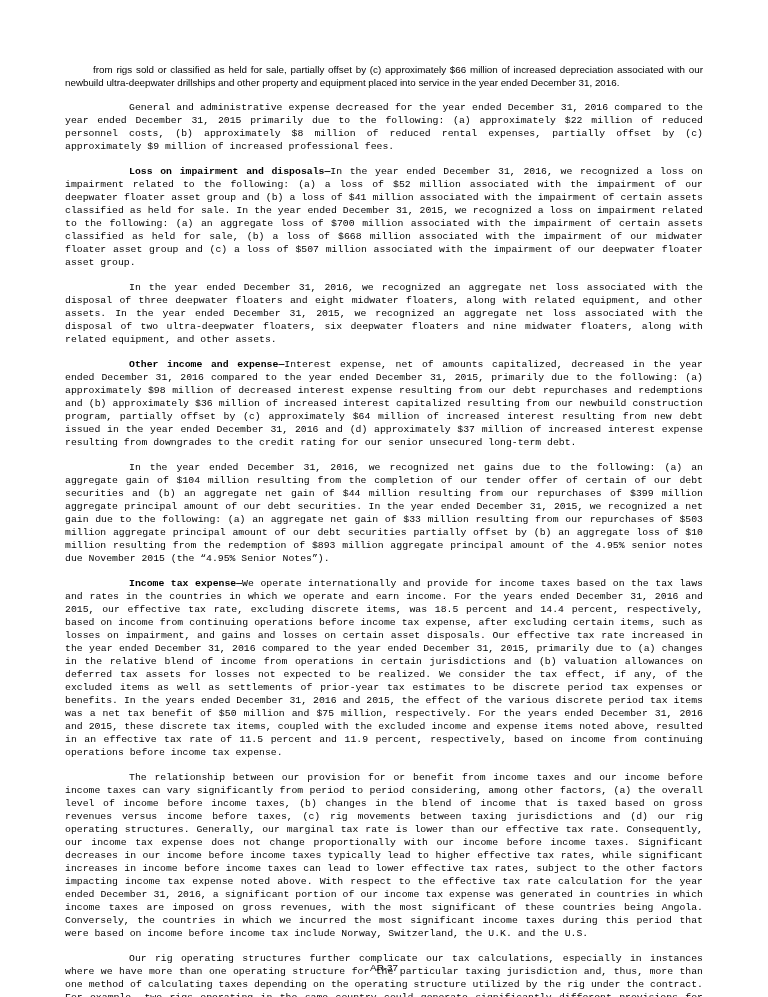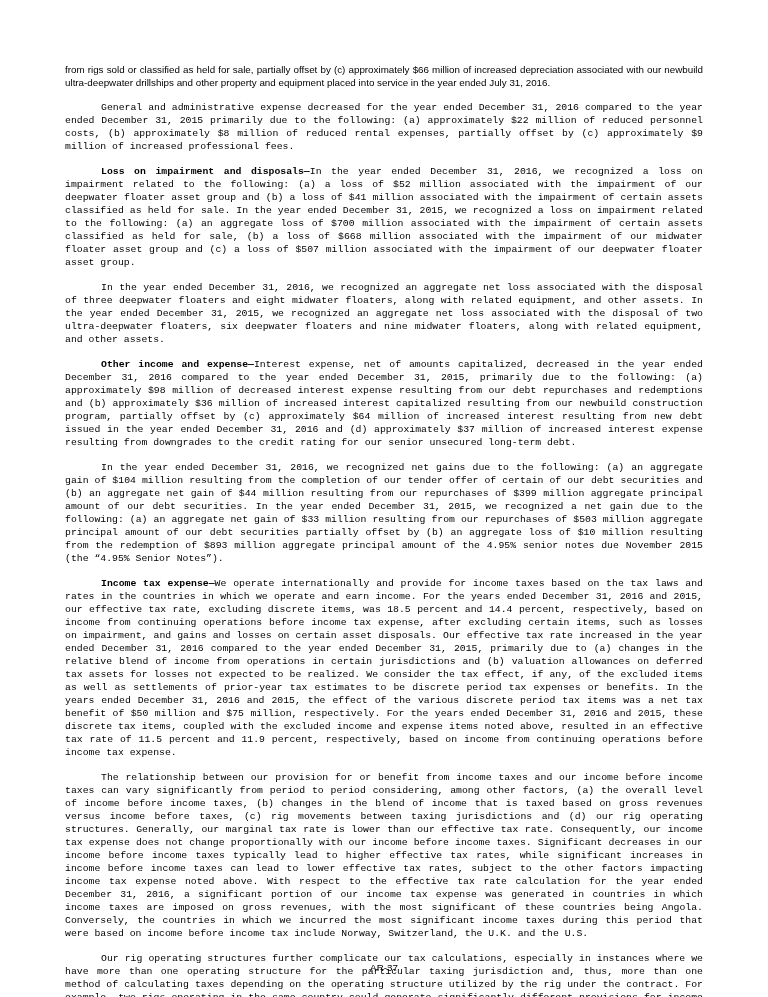--- a/index.html
+++ b/index.html
@@ -29,38 +29,39 @@
     text-align: justify;
     text-justify: inter-word;
     color: #000000;
   }
   p.para.indent {
     text-indent: 36px;
     font-family: Liberation Mono, monospace;
   }
   .lead {
     font-weight: bold;
+    margin-left: 28px;
   }
   .footer {
     position: absolute;
     left: 0;
     right: 0;
     bottom: 24px;
     text-align: center;
     font-size: 9.8px;
     color: #000000;
   }
 </style>
 </head>
 <body>
 
 <div class="page">
   <div class="content">
 
-    <p class="para"><span class="lead"></span><span>from rigs sold or classified as held for sale, partially offset by (c) approximately $66 million of increased depreciation associated with our newbuild ultra-deepwater drillships and other property and equipment placed into service in the year ended July 31, 2016.</span></p>
+    <p class="para"><span class="lead"></span><span>from rigs sold or classified as held for sale, partially offset by (c) approximately $66 million of increased depreciation associated with our newbuild ultra-deepwater drillships and other property and equipment placed into service in the year ended December 31, 2016.</span></p>
 
     <p class="para indent"><span class="lead"></span><span>General and administrative expense decreased for the year ended December 31, 2016 compared to the year ended December 31, 2015 primarily due to the following:  (a) approximately $22 million of reduced personnel costs, (b) approximately $8 million of reduced rental expenses, partially offset by (c) approximately $9 million of increased professional fees.</span></p>
 
     <p class="para indent"><span class="lead">Loss on impairment and disposals—</span><span>In the year ended December 31, 2016, we recognized a loss on impairment related to the following: (a) a loss of $52 million associated with the impairment of our deepwater floater asset group and (b) a loss of $41 million associated with the impairment of certain assets classified as held for sale.  In the year ended December 31, 2015, we recognized a loss on impairment related to the following: (a) an aggregate loss of $700 million associated with the impairment of certain assets classified as held for sale, (b) a loss of $668 million associated with the impairment of our midwater floater asset group and (c) a loss of $507 million associated with the impairment of our deepwater floater asset group.</span></p>
 
     <p class="para indent"><span class="lead"></span><span>In the year ended December 31, 2016, we recognized an aggregate net loss associated with the disposal of three deepwater floaters and eight midwater floaters, along with related equipment, and other assets.  In the year ended December 31, 2015, we recognized an aggregate net loss associated with the disposal of two ultra-deepwater floaters, six deepwater floaters and nine midwater floaters, along with related equipment, and other assets.</span></p>
 
     <p class="para indent"><span class="lead">Other income and expense—</span><span>Interest expense, net of amounts capitalized, decreased in the year ended December 31, 2016 compared to the year ended December 31, 2015, primarily due to the following: (a) approximately $98 million of decreased interest expense resulting from our debt repurchases and redemptions and (b) approximately $36 million of increased interest capitalized resulting from our newbuild construction program, partially offset by (c) approximately $64 million of increased interest resulting from new debt issued in the year ended December 31, 2016 and (d) approximately $37 million of increased interest expense resulting from downgrades to the credit rating for our senior unsecured long-term debt.</span></p>
 
     <p class="para indent"><span class="lead"></span><span>In the year ended December 31, 2016, we recognized net gains due to the following: (a) an aggregate gain of $104 million resulting from the completion of our tender offer of certain of our debt securities and (b) an aggregate net gain of $44 million resulting from our repurchases of $399 million aggregate principal amount of our debt securities.  In the year ended December 31, 2015, we recognized a net gain due to the following: (a) an aggregate net gain of $33 million resulting from our repurchases of $503 million aggregate principal amount of our debt securities partially offset by (b) an aggregate loss of $10 million resulting from the redemption of $893 million aggregate principal amount of the 4.95% senior notes due November 2015 (the “4.95% Senior Notes”).</span></p>

